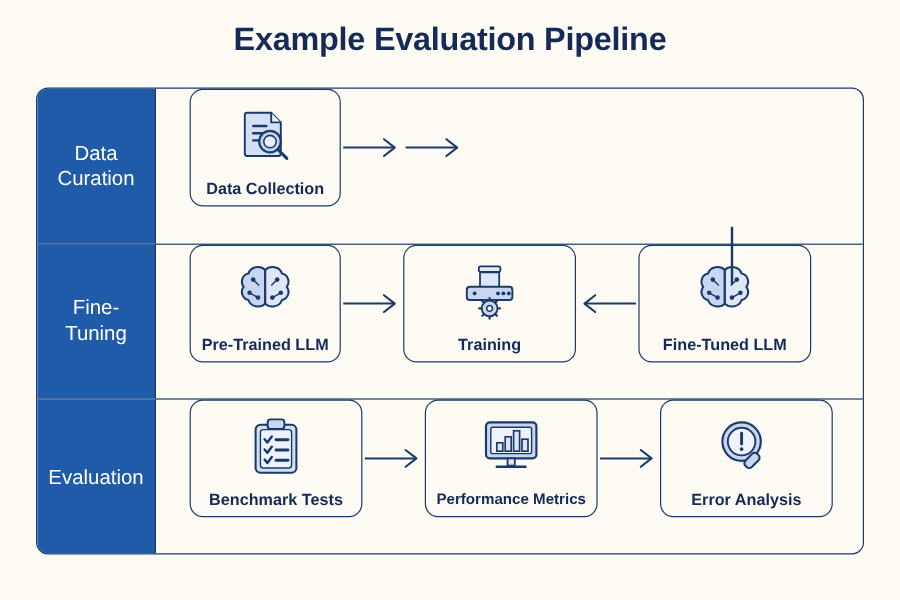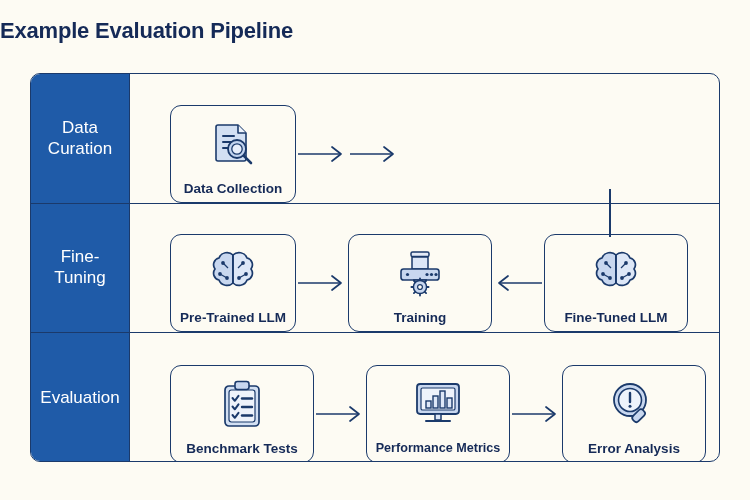--- a/index.html
+++ b/index.html
@@ -5,21 +5,22 @@
   html,body{margin:0;padding:0;}
   body{
     width:750px;height:500px;
     background:#fdfbf3;
     font-family:"Liberation Sans", sans-serif;
     overflow:hidden;
     position:relative;
   }
   #page-title{
     position:absolute;left:0;top:18px;width:750px;
-    font-size:22px;font-weight:bold;color:#152a57;
+    text-align:center;
+    font-size:27px;font-weight:bold;color:#152a57;
     letter-spacing:-0.2px;
   }
   #pipeline{
     position:absolute;left:30px;top:73px;
     width:690px;height:389px;
     border:1.6px solid #1b3a6b;
     border-radius:10px;
     box-sizing:border-box;
     overflow:hidden;
     background:#fdfbf3;
@@ -40,23 +41,23 @@
     text-align:center;
     font-size:17px;
     line-height:1.22;
     border-right:1.6px solid #1b3a6b;
     box-sizing:border-box;
     white-space:pre-line;
   }
   .stage-body{
     flex:1;
     position:relative;
-    display:flex;align-items:flex-end;
+    display:flex;align-items:flex-start;
     justify-content:flex-start;
-    padding-left:40px;
+    padding-left:28px;
     box-sizing:border-box;
   }
   .card{
     width:126px;height:98px;
     border:1.5px solid #1b3a6b;
     border-radius:11px;
     background:#fdfbf3;
     display:flex;flex-direction:column;
     align-items:center;justify-content:flex-end;
     padding-bottom:7px;

